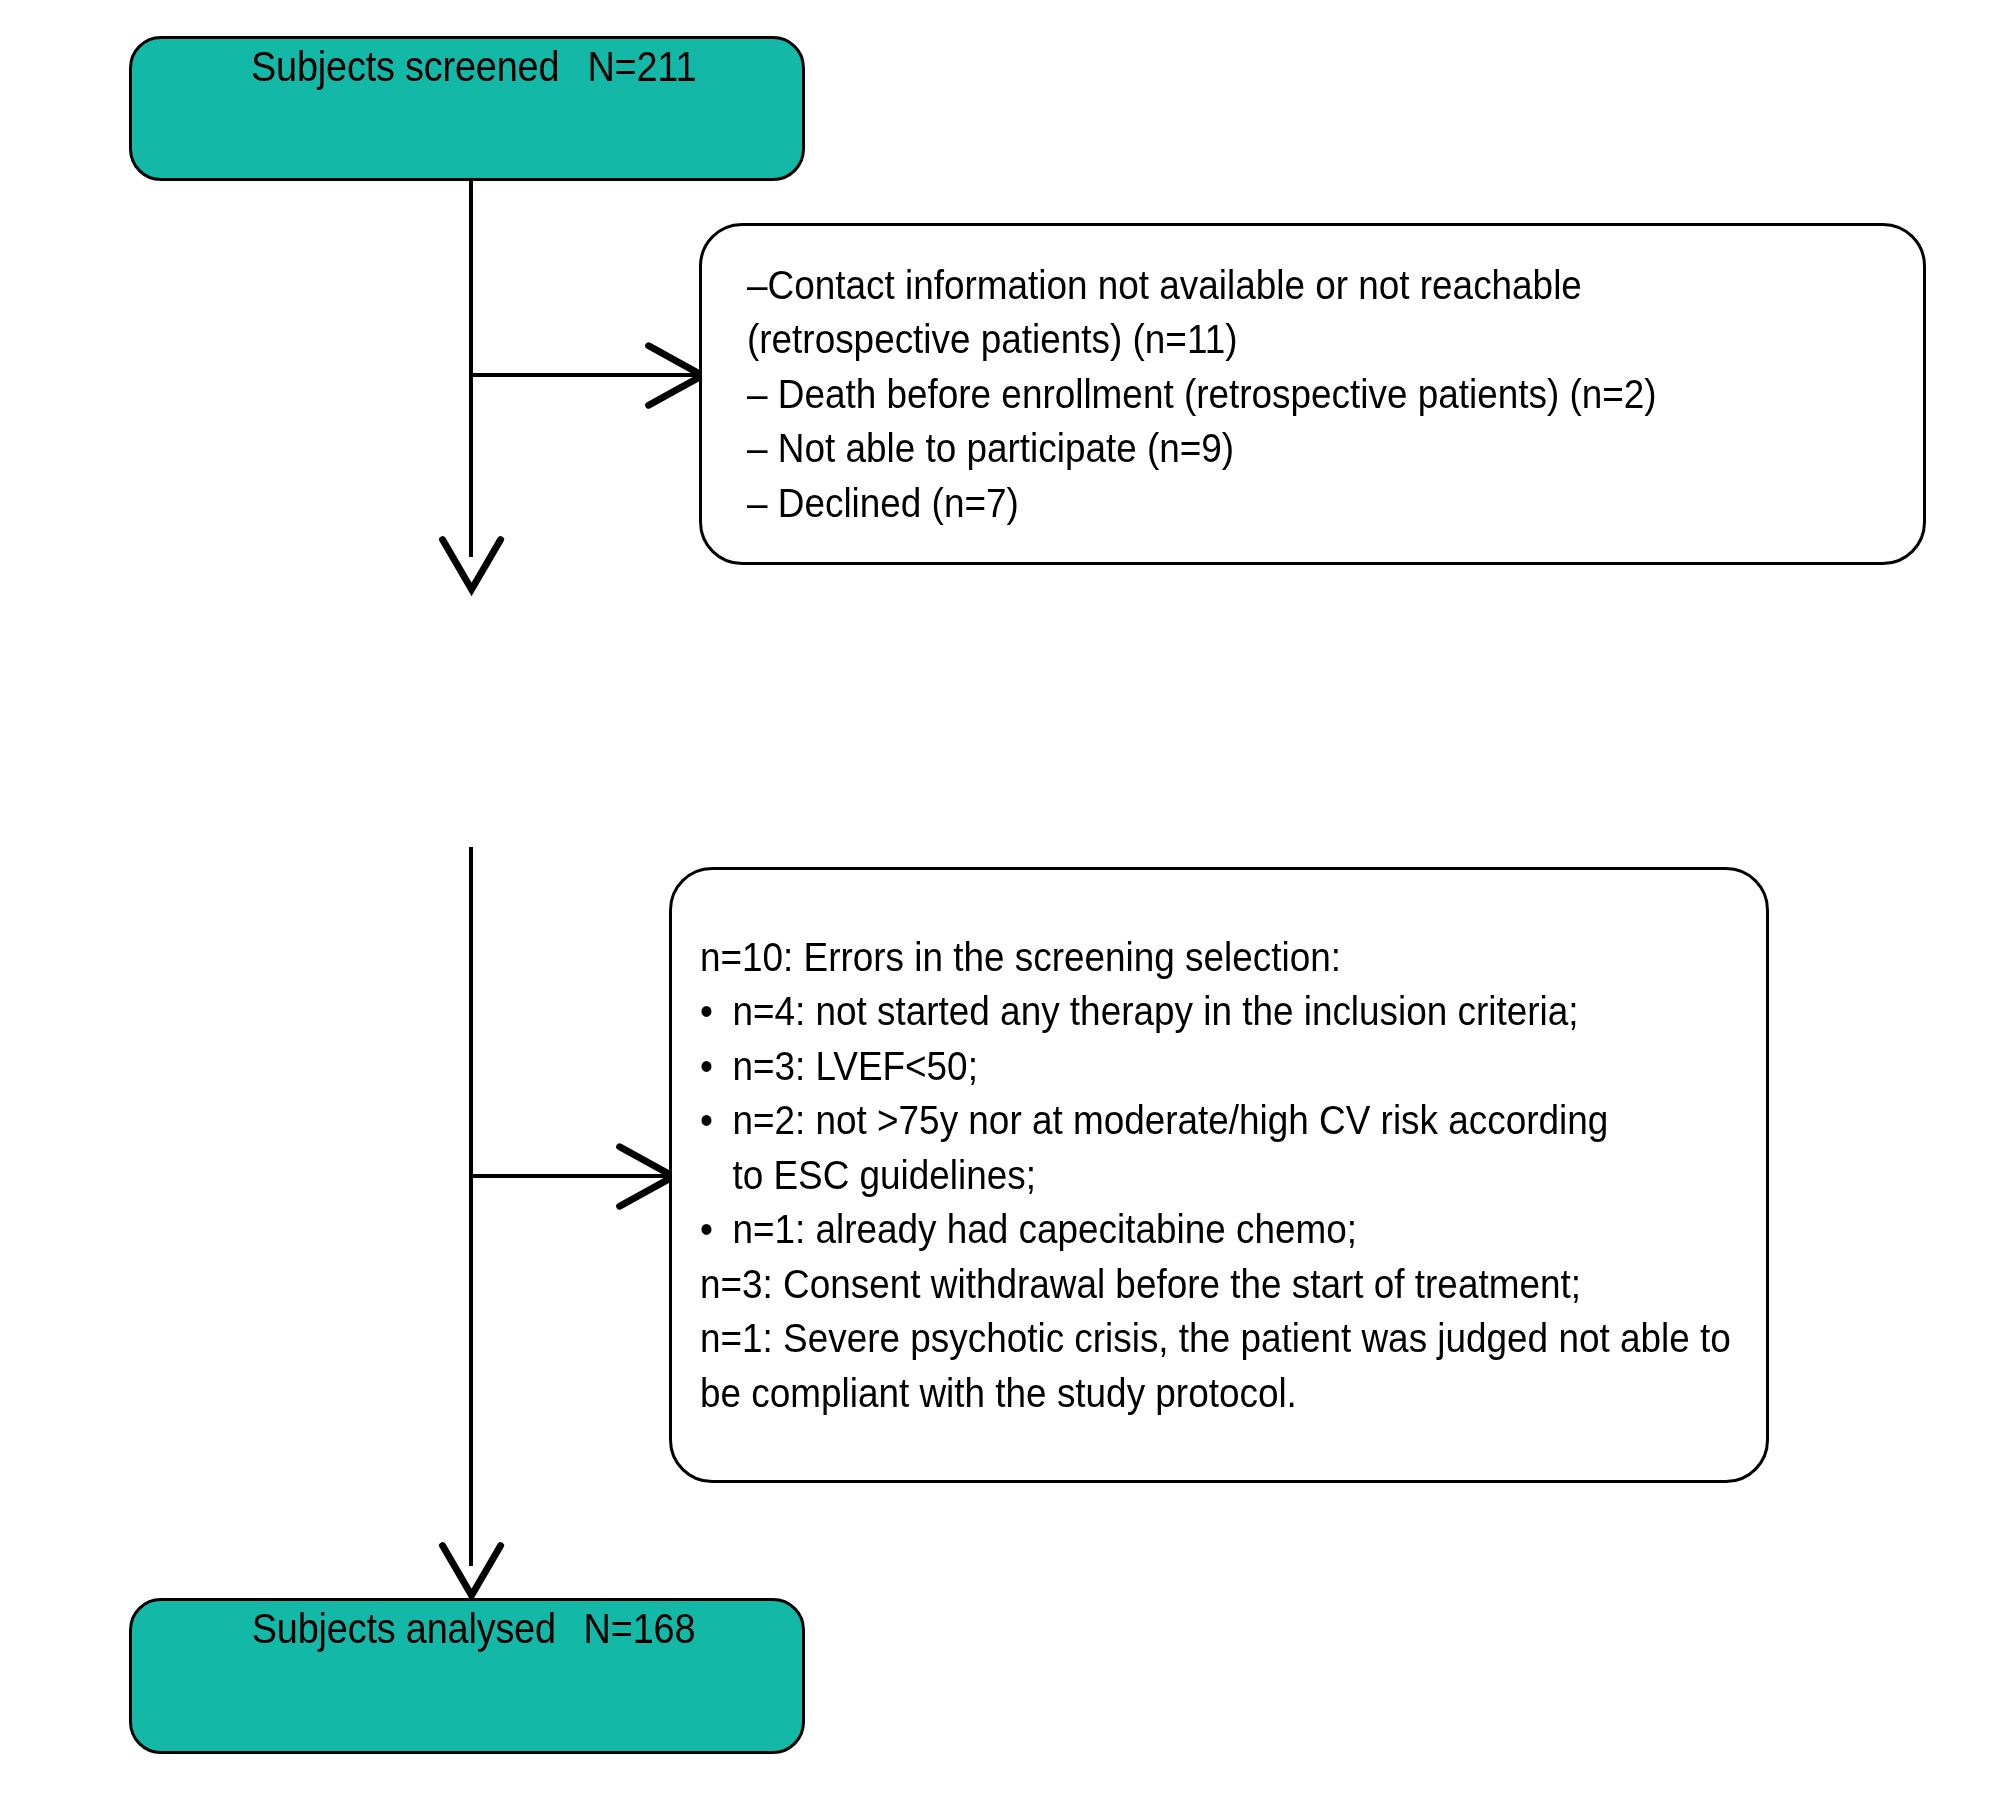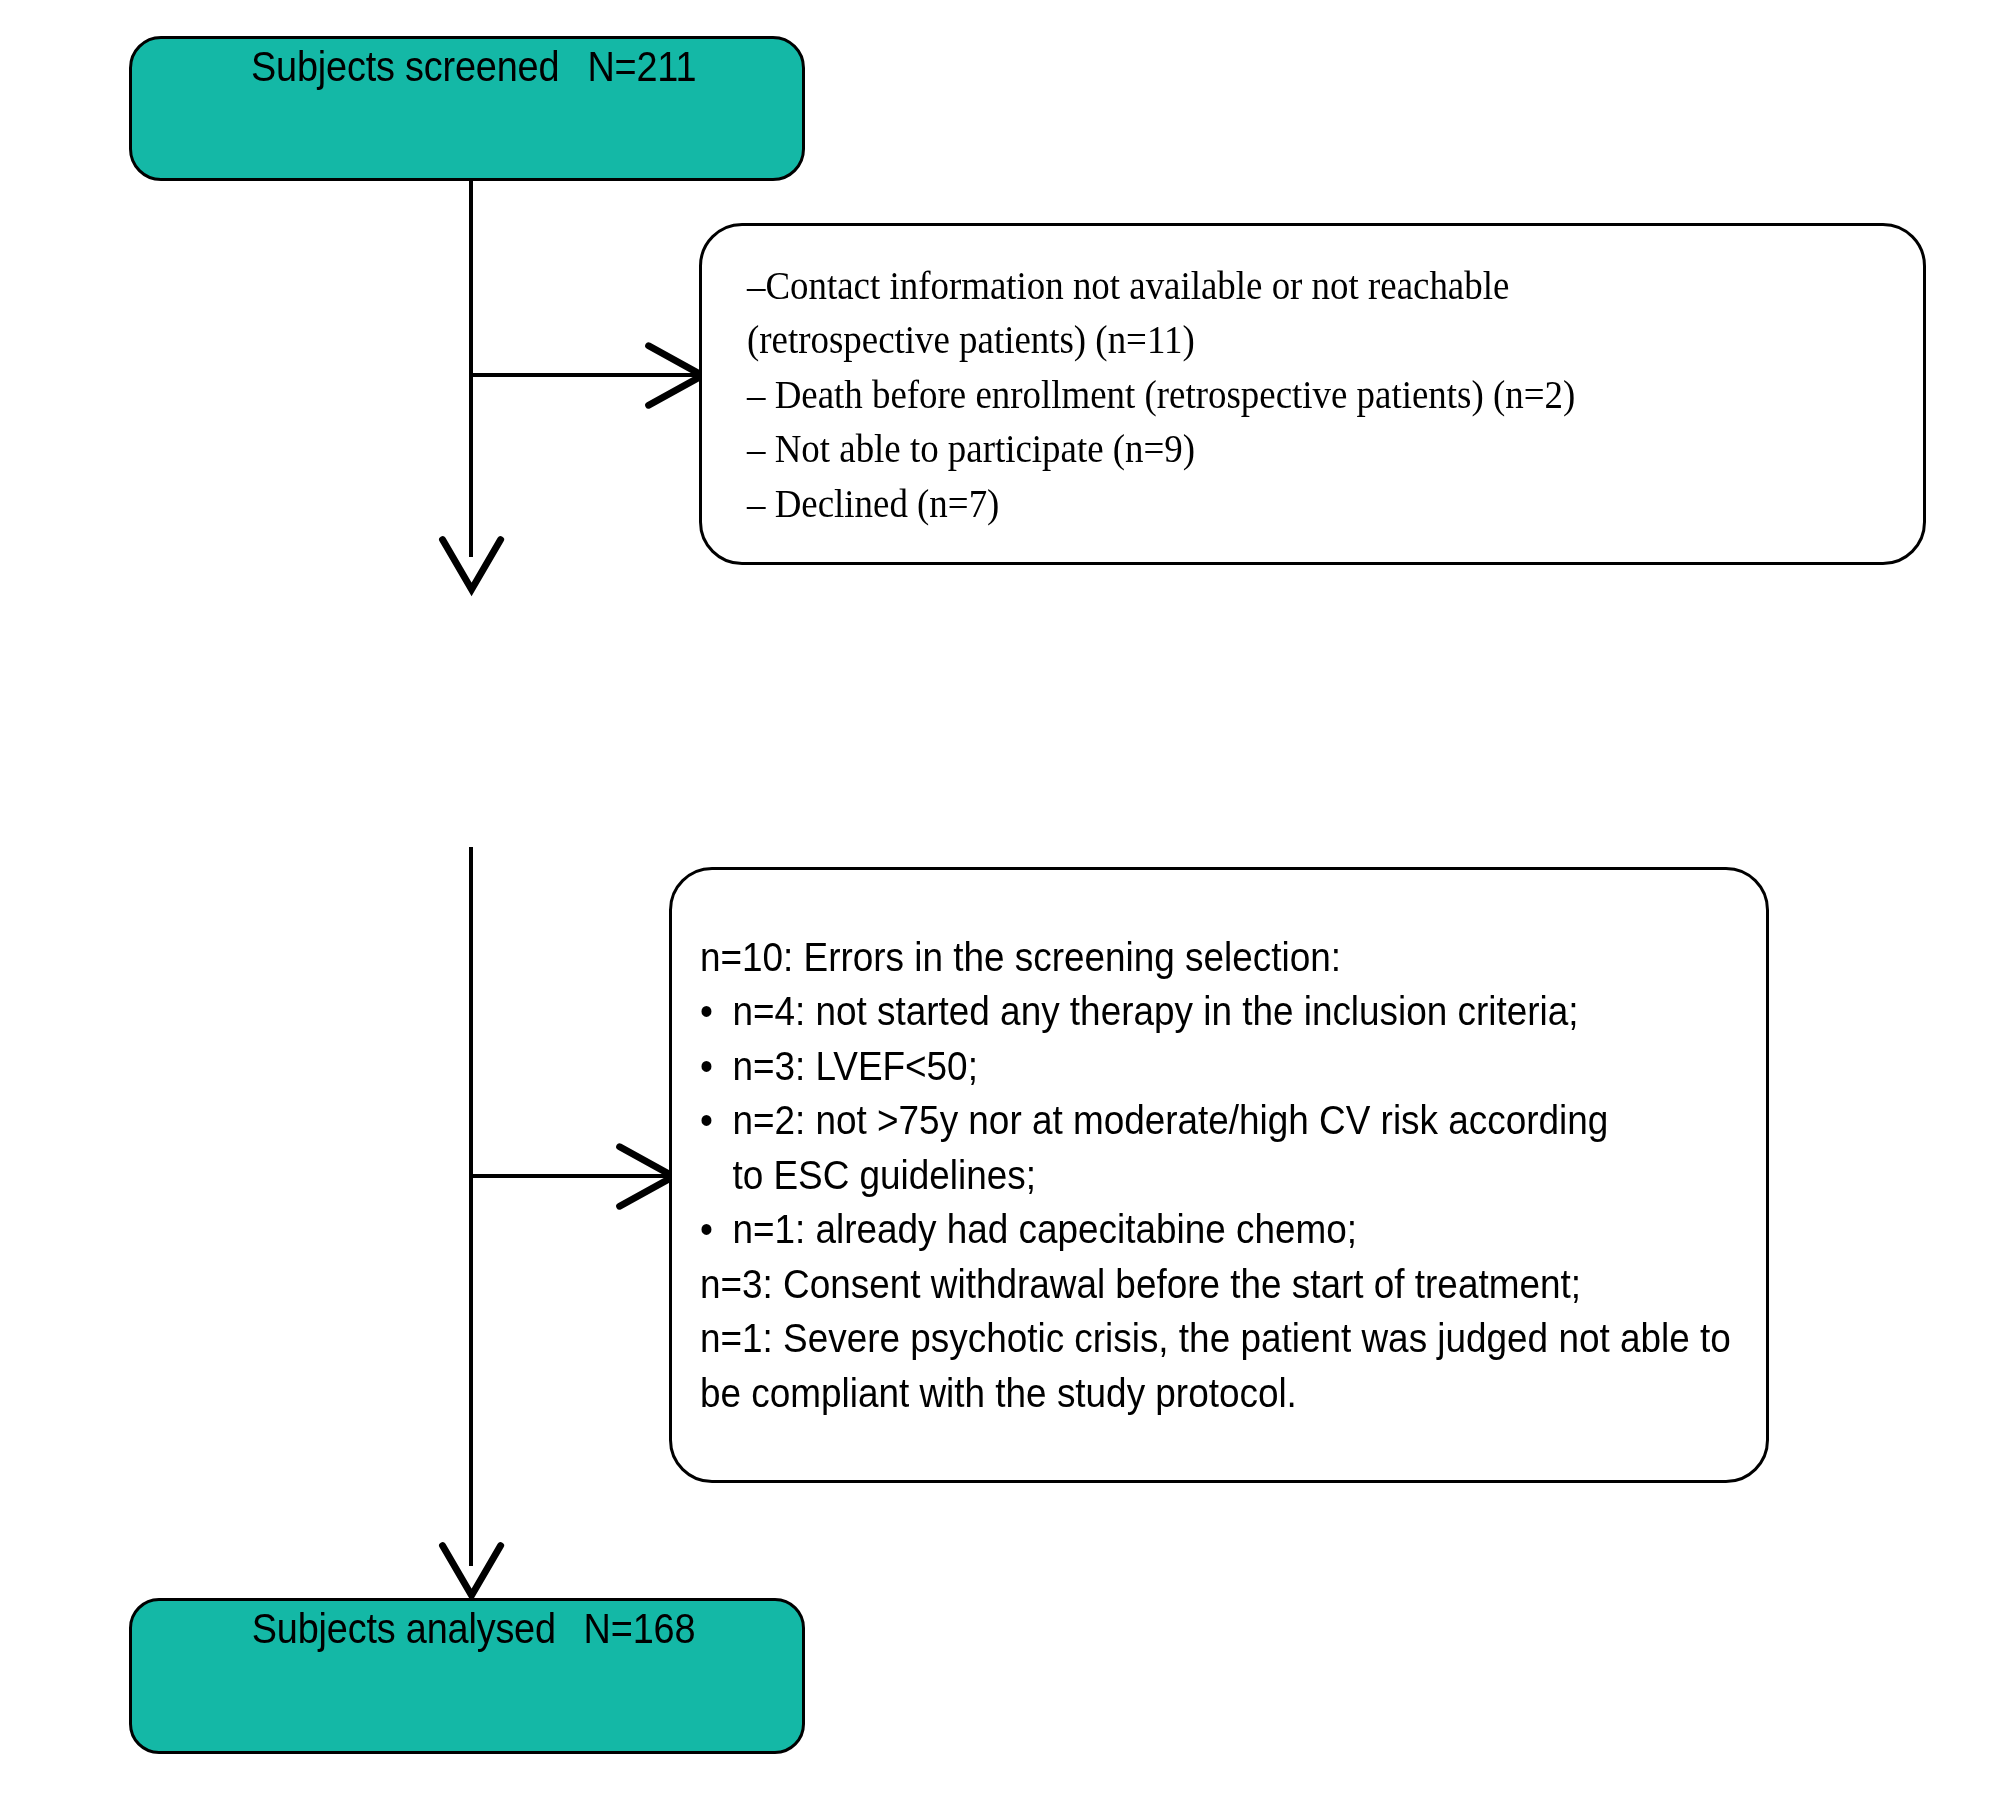--- a/index.html
+++ b/index.html
@@ -110,21 +110,21 @@
   <div class="vline" style="left:469px; top:180px; height:377px;"></div>
   <svg class="arrow-svg" style="left:433px; top:535px; width:79px; height:60px;" viewBox="0 0 170 130">
     <path d="M 20 10 L 83 118 L 146 10" fill="none" stroke="#000" stroke-width="15" stroke-linecap="round" stroke-linejoin="miter"></path>
   </svg>
 
   <div class="hline" style="left:469px; top:373px; width:233px;"></div>
   <svg class="arrow-svg" style="left:644px; top:340px; width:65px; height:71px;" viewBox="0 0 140 152">
     <path d="M 10 12 L 126 76 L 10 140" fill="none" stroke="#000" stroke-width="15" stroke-linecap="round" stroke-linejoin="miter"></path>
   </svg>
 
-  <div class="excl" style="left:699px; top:223px; width:1227px; height:342px; padding:18.6px 33px 18.6px 45px;font-family:Liberation Serif, serif;">
+  <div class="excl" style="left:699px; top:223px; width:1227px; height:342px; padding:18.6px 33px 18.6px 45px;">
     <div class="row">–Contact information not available or not reachable</div>
     <div class="row">(retrospective patients) (n=11)</div>
     <div class="row">– Death before enrollment (retrospective patients) (n=2)</div>
     <div class="row">– Not able to participate (n=9)</div>
     <div class="row">– Declined (n=7)</div>
   </div>
 
 
   <div class="vline" style="left:469px; top:847px; height:719px;"></div>
   <svg class="arrow-svg" style="left:433px; top:1541px; width:79px; height:60px;" viewBox="0 0 170 130">
@@ -158,19 +158,19 @@
     <div class="bullet-row" style="transform:scaleX(0.90); transform-origin:left center;">
       <span class="dot">•</span>
       <span class="btxt">n=1: already had capecitabine chemo;</span>
     </div>
 
     <div class="row">n=3: Consent withdrawal before the start of treatment;</div>
 
     <div class="row wrapline" style="width:1191px;">n=1: Severe psychotic crisis, the patient was judged not able to be compliant with the study protocol.</div>
   </div>
 
-  <div class="node" style="left:129px; top:1598px; width:676px; height:156px;border-radius:30px;">
+  <div class="node" style="left:129px; top:1598px; width:676px; height:156px;">
     <div class="line">Subjects analysed</div>
     <div class="line">N=168</div>
   </div>
 
 </div>
 
 
 </body></html>

